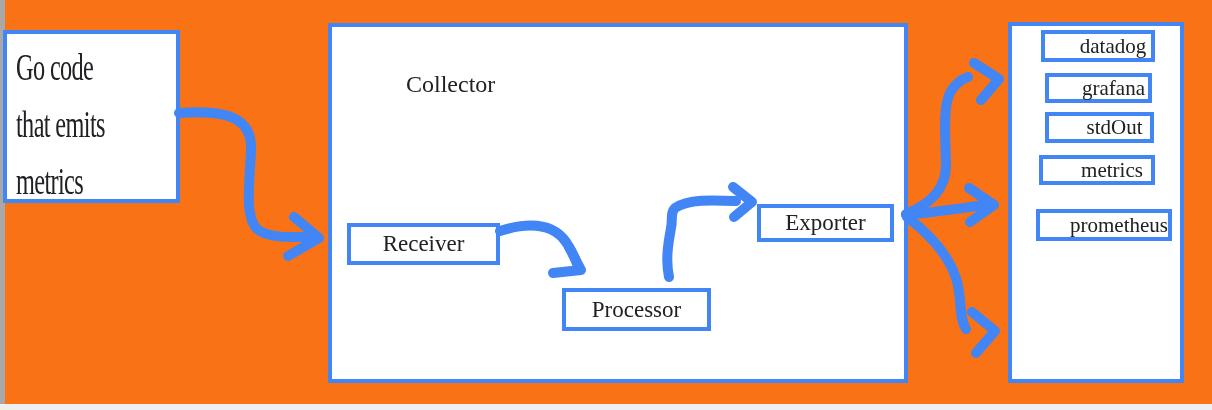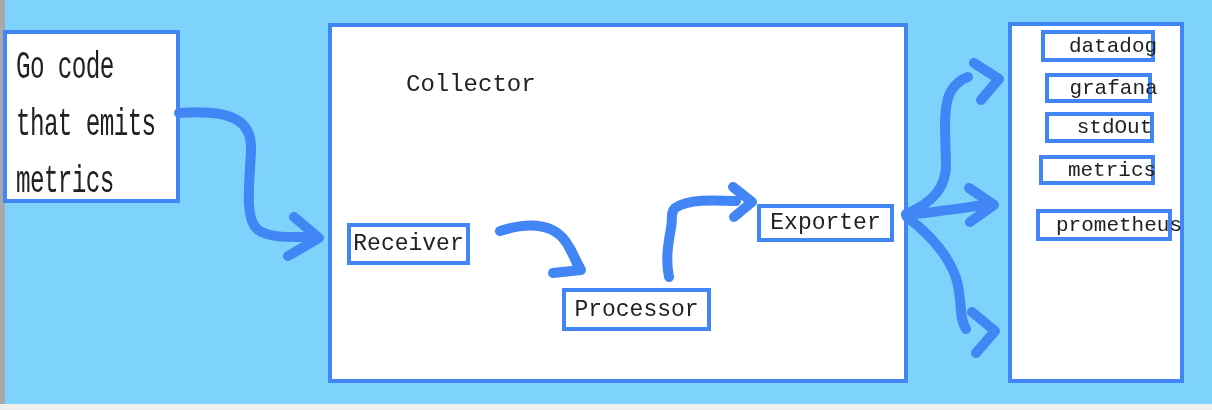--- a/index.html
+++ b/index.html
@@ -1,39 +1,39 @@
 <!DOCTYPE html>
 <html style="--accent: #4285f4; --text: #202124; --edge: #a8a8a8; --strip: #efefef;"><head>
 <meta charset="utf-8">
 <style>
   :root { --accent:#4285f4; --text:#202124; --edge:#a8a8a8; --strip:#efefef; }
   * { margin:0; padding:0; box-sizing:border-box; }
   body { background:#fff; }
   .canvas {
-    position:relative; width:1212px; height:410px; background:#7dd3fc;
-    overflow:hidden; font-family:Liberation Mono, monospace;
+    position:relative; width:1212px; height:410px; background:#f97316;
+    overflow:hidden; font-family:Liberation Serif, serif;
     color:var(--text);
   }
   .left-gutter { position:absolute; left:0; top:0; width:5px; height:410px; background:var(--edge); }
   .bottom-strip { position:absolute; left:0; top:404px; width:1212px; height:6px; background:var(--strip); }
 
   .bluebox { position:absolute; border:4px solid var(--accent); background:#fff; }
 
   .source-box { left:3px; top:30px; width:177px; height:173px; }
   .source-text {
     position:absolute; left:9px; top:5px; width:270px;
     font-size:38px; line-height:57px; white-space:pre-line;
     transform:scaleX(0.64); transform-origin:left top; letter-spacing:-1px;
   }
 
   .collector-box { left:328px; top:23px; width:580px; height:360px; }
   .collector-label { position:absolute; left:74px; top:44px; font-size:24px; }
 
   .node { display:flex; align-items:center; justify-content:center; font-size:23px; }
-  .receiver-box  { left:15px;  top:196px; width:123px; height:42px; }  
+  .receiver-box  { left:15px;  top:196px; width:153px; height:42px; }  
   .processor-box { left:230px; top:261px; width:149px; height:43px; }
   .exporter-box  { left:425px; top:177px; width:137px; height:38px; }
 
   .panel-box { left:1008px; top:22px; width:176px; height:361px; }
   .backend { position:absolute; display:flex; align-items:center; justify-content:center;
              border:4px solid var(--accent); background:#fff; font-size:21px;padding-left:30px; }
 
   svg.arrows { position:absolute; left:0; top:0; z-index:5; pointer-events:none; color:var(--accent); }
   svg.arrows path { fill:none; stroke:currentColor; stroke-width:10; stroke-linecap:round; stroke-linejoin:round; }
 </style>

